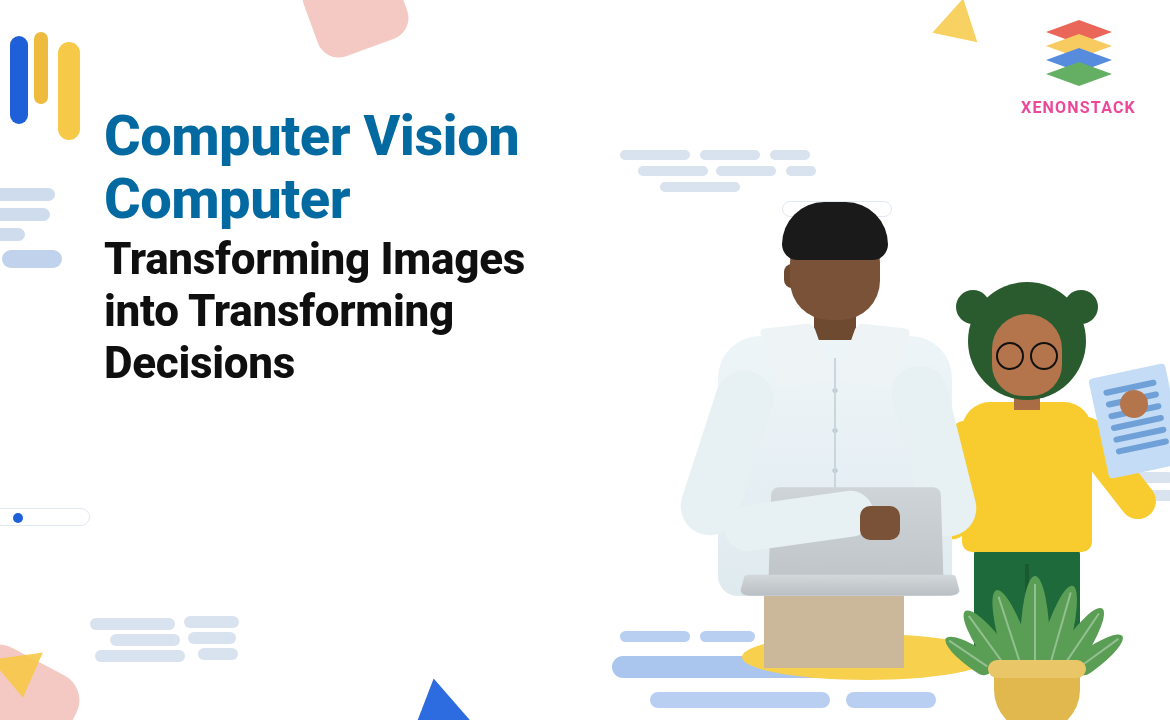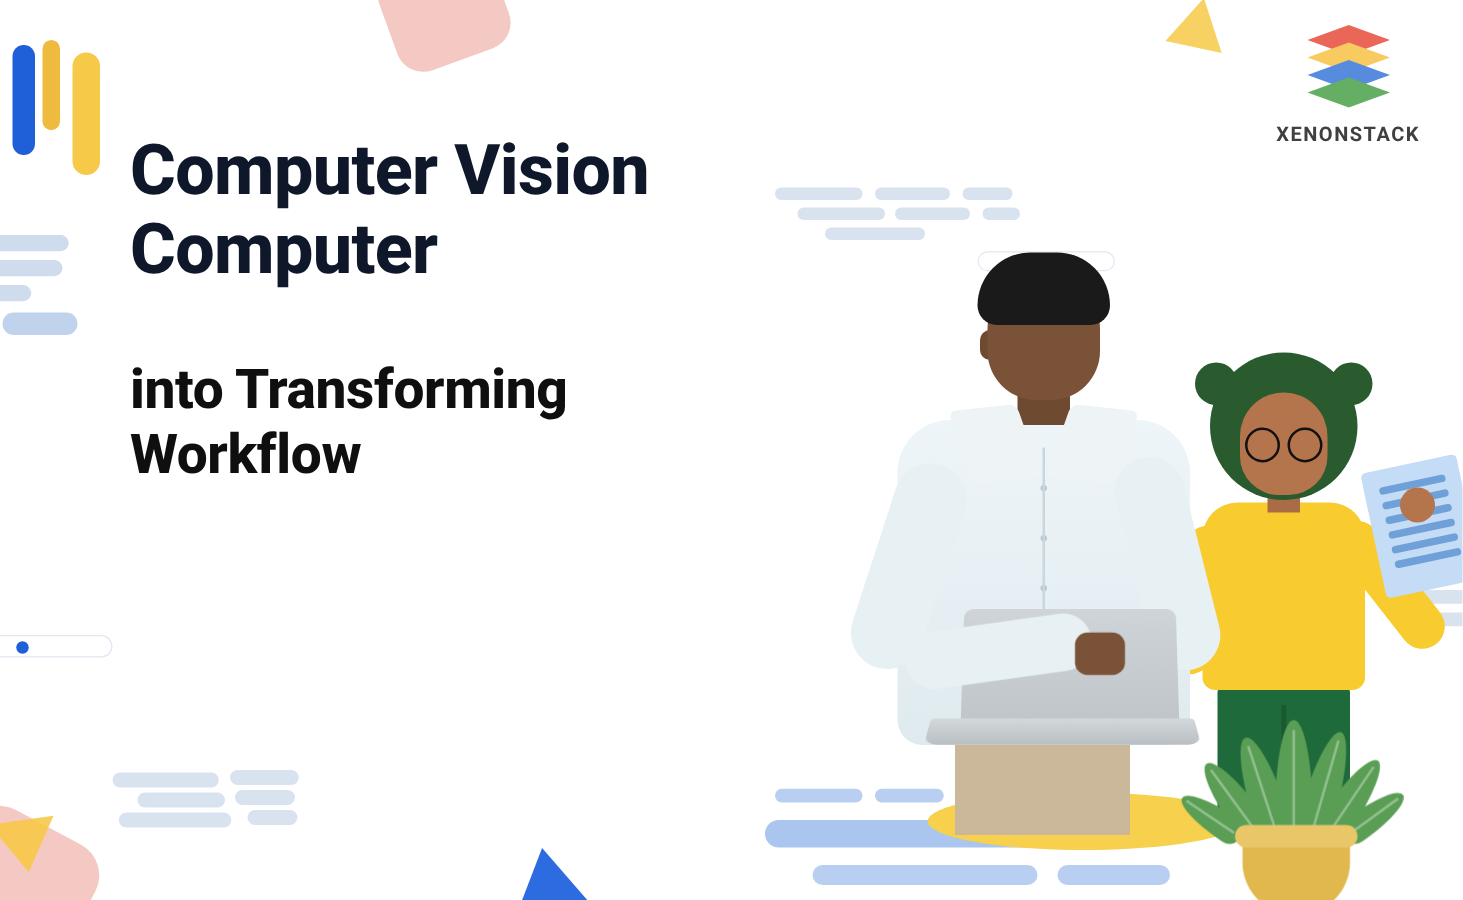--- a/index.html
+++ b/index.html
@@ -98,21 +98,21 @@
     border-left:30px solid transparent; border-right:30px solid transparent; border-bottom:50px solid #2d6be0; transform:rotate(-10deg);}
 
   
   .headline {
     position: absolute;
     top: 105px;
     left: 104px;
     width: 560px;
   }
   .title {
-    color: #0f172a;
+    color: #0369a1;
     font-weight: 800;
     font-size: 56px;
     line-height: 1.12;
     letter-spacing: -0.5px;
     margin-bottom: 4px;
   }
   .subtitle {
     color: #0f0f0f;
     font-weight: 800;
     font-size: 44px;
@@ -125,21 +125,21 @@
     position: absolute;
     top: 20px;
     right: 34px;
     text-align: center;
   }
   .logo svg { display:block; margin:0 auto 6px; }
   .logo-text {
     font-size: 16px;
     font-weight: 700;
     letter-spacing: 1.2px;
-    color: #404040;
+    color: #ec4899;
   }
 
   
   .illus {
     position: absolute;
     right: 38px;
     bottom: -6px;
     width: 490px;
     height: 560px;
   }
@@ -267,23 +267,23 @@
   </svg>
   <div class="logo-text">XENONSTACK</div>
 </div>
 
 <div class="headline">
   <div class="title">
     <span>Computer Vision</span><br>
     <span>Computer</span>
   </div>
   <div class="subtitle">
-    <br>
+    <span>Transforming Images</span><br>
     <span>into Transforming</span><br>
-    <span>Workflow</span>
+    <span>Decisions</span>
   </div>
 </div>
 
 <div class="illus">
   <div class="yellow-ground"></div>
 
   <div class="cartoon">
     <div class="c-legs"></div>
     <div class="c-torso"></div>
     <div class="c-arm-l"></div>

